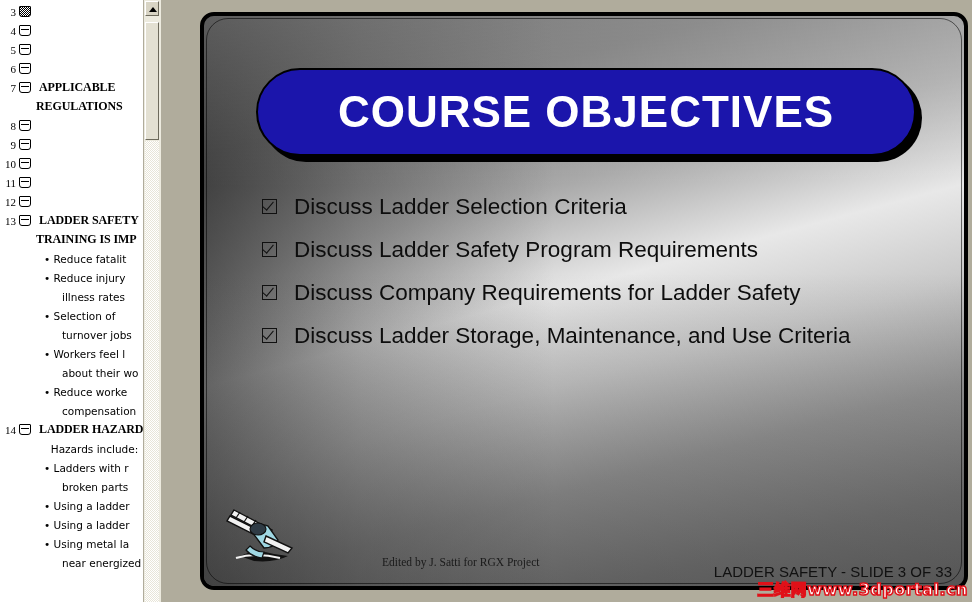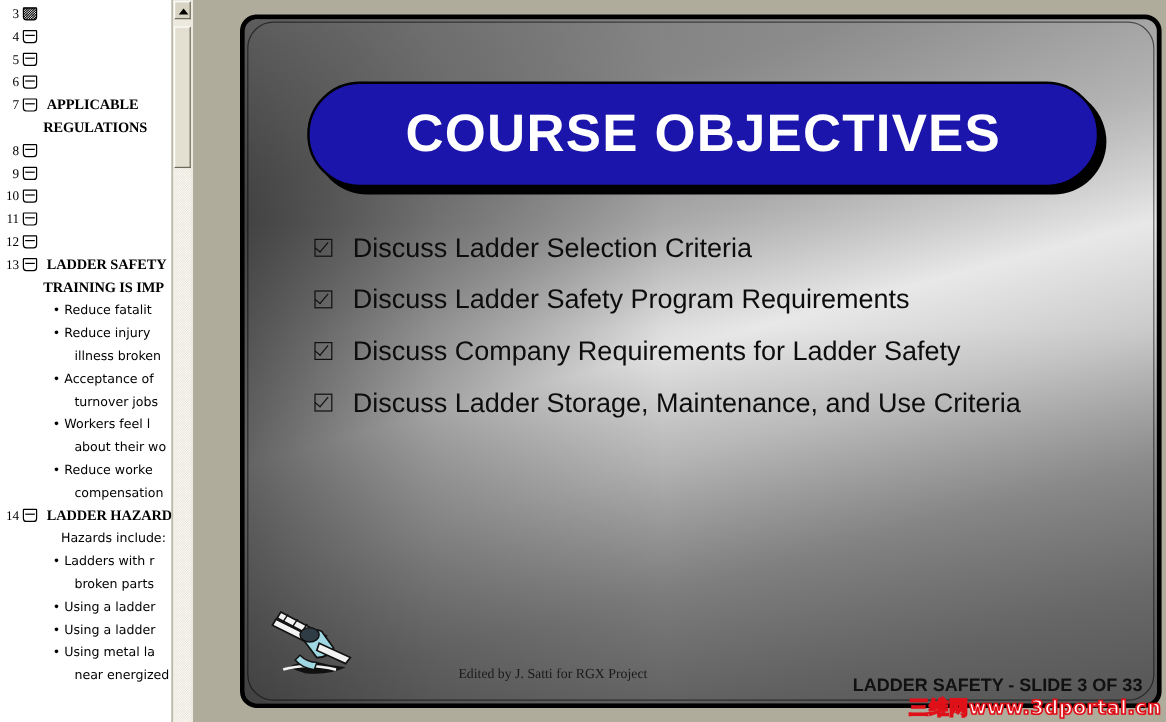--- a/index.html
+++ b/index.html
@@ -327,21 +327,21 @@
     font-family: "Liberation Serif", serif;
     font-size: 11.5px;
     color: #1a1a1a;
     white-space: nowrap;
   }
   #slide-footer {
     position: absolute;
     right: 12px;
     bottom: 6px;
     font-family: "Liberation Sans", sans-serif;
-    font-weight: bold;
+    font-weight: normal;
     font-size: 15px;
     color: #111111;
     white-space: nowrap;
   }
 
   
   #watermark {
     position: absolute;
     right: 4px;
     bottom: 1px;
@@ -424,24 +424,24 @@
         <div class="outline-row">
           <span class="outline-title" style="margin-left: 36px;">TRAINING IS IMP</span>
         </div>
         <div class="outline-row">
           <span class="outline-bullet">• Reduce fatalit</span>
         </div>
         <div class="outline-row">
           <span class="outline-bullet">• Reduce injury</span>
         </div>
         <div class="outline-row">
-          <span class="outline-bullet" style="text-indent: 0px; margin-left: 62px;">illness broken</span>
-        </div>
-        <div class="outline-row">
-          <span class="outline-bullet">• Acceptance of</span>
+          <span class="outline-bullet" style="text-indent: 0px; margin-left: 62px;">illness rates</span>
+        </div>
+        <div class="outline-row">
+          <span class="outline-bullet">• Selection of</span>
         </div>
         <div class="outline-row">
           <span class="outline-bullet" style="text-indent: 0px; margin-left: 62px;">turnover jobs</span>
         </div>
         <div class="outline-row">
           <span class="outline-bullet">• Workers feel l</span>
         </div>
         <div class="outline-row">
           <span class="outline-bullet" style="text-indent: 0px; margin-left: 62px;">about their wo</span>
         </div>

